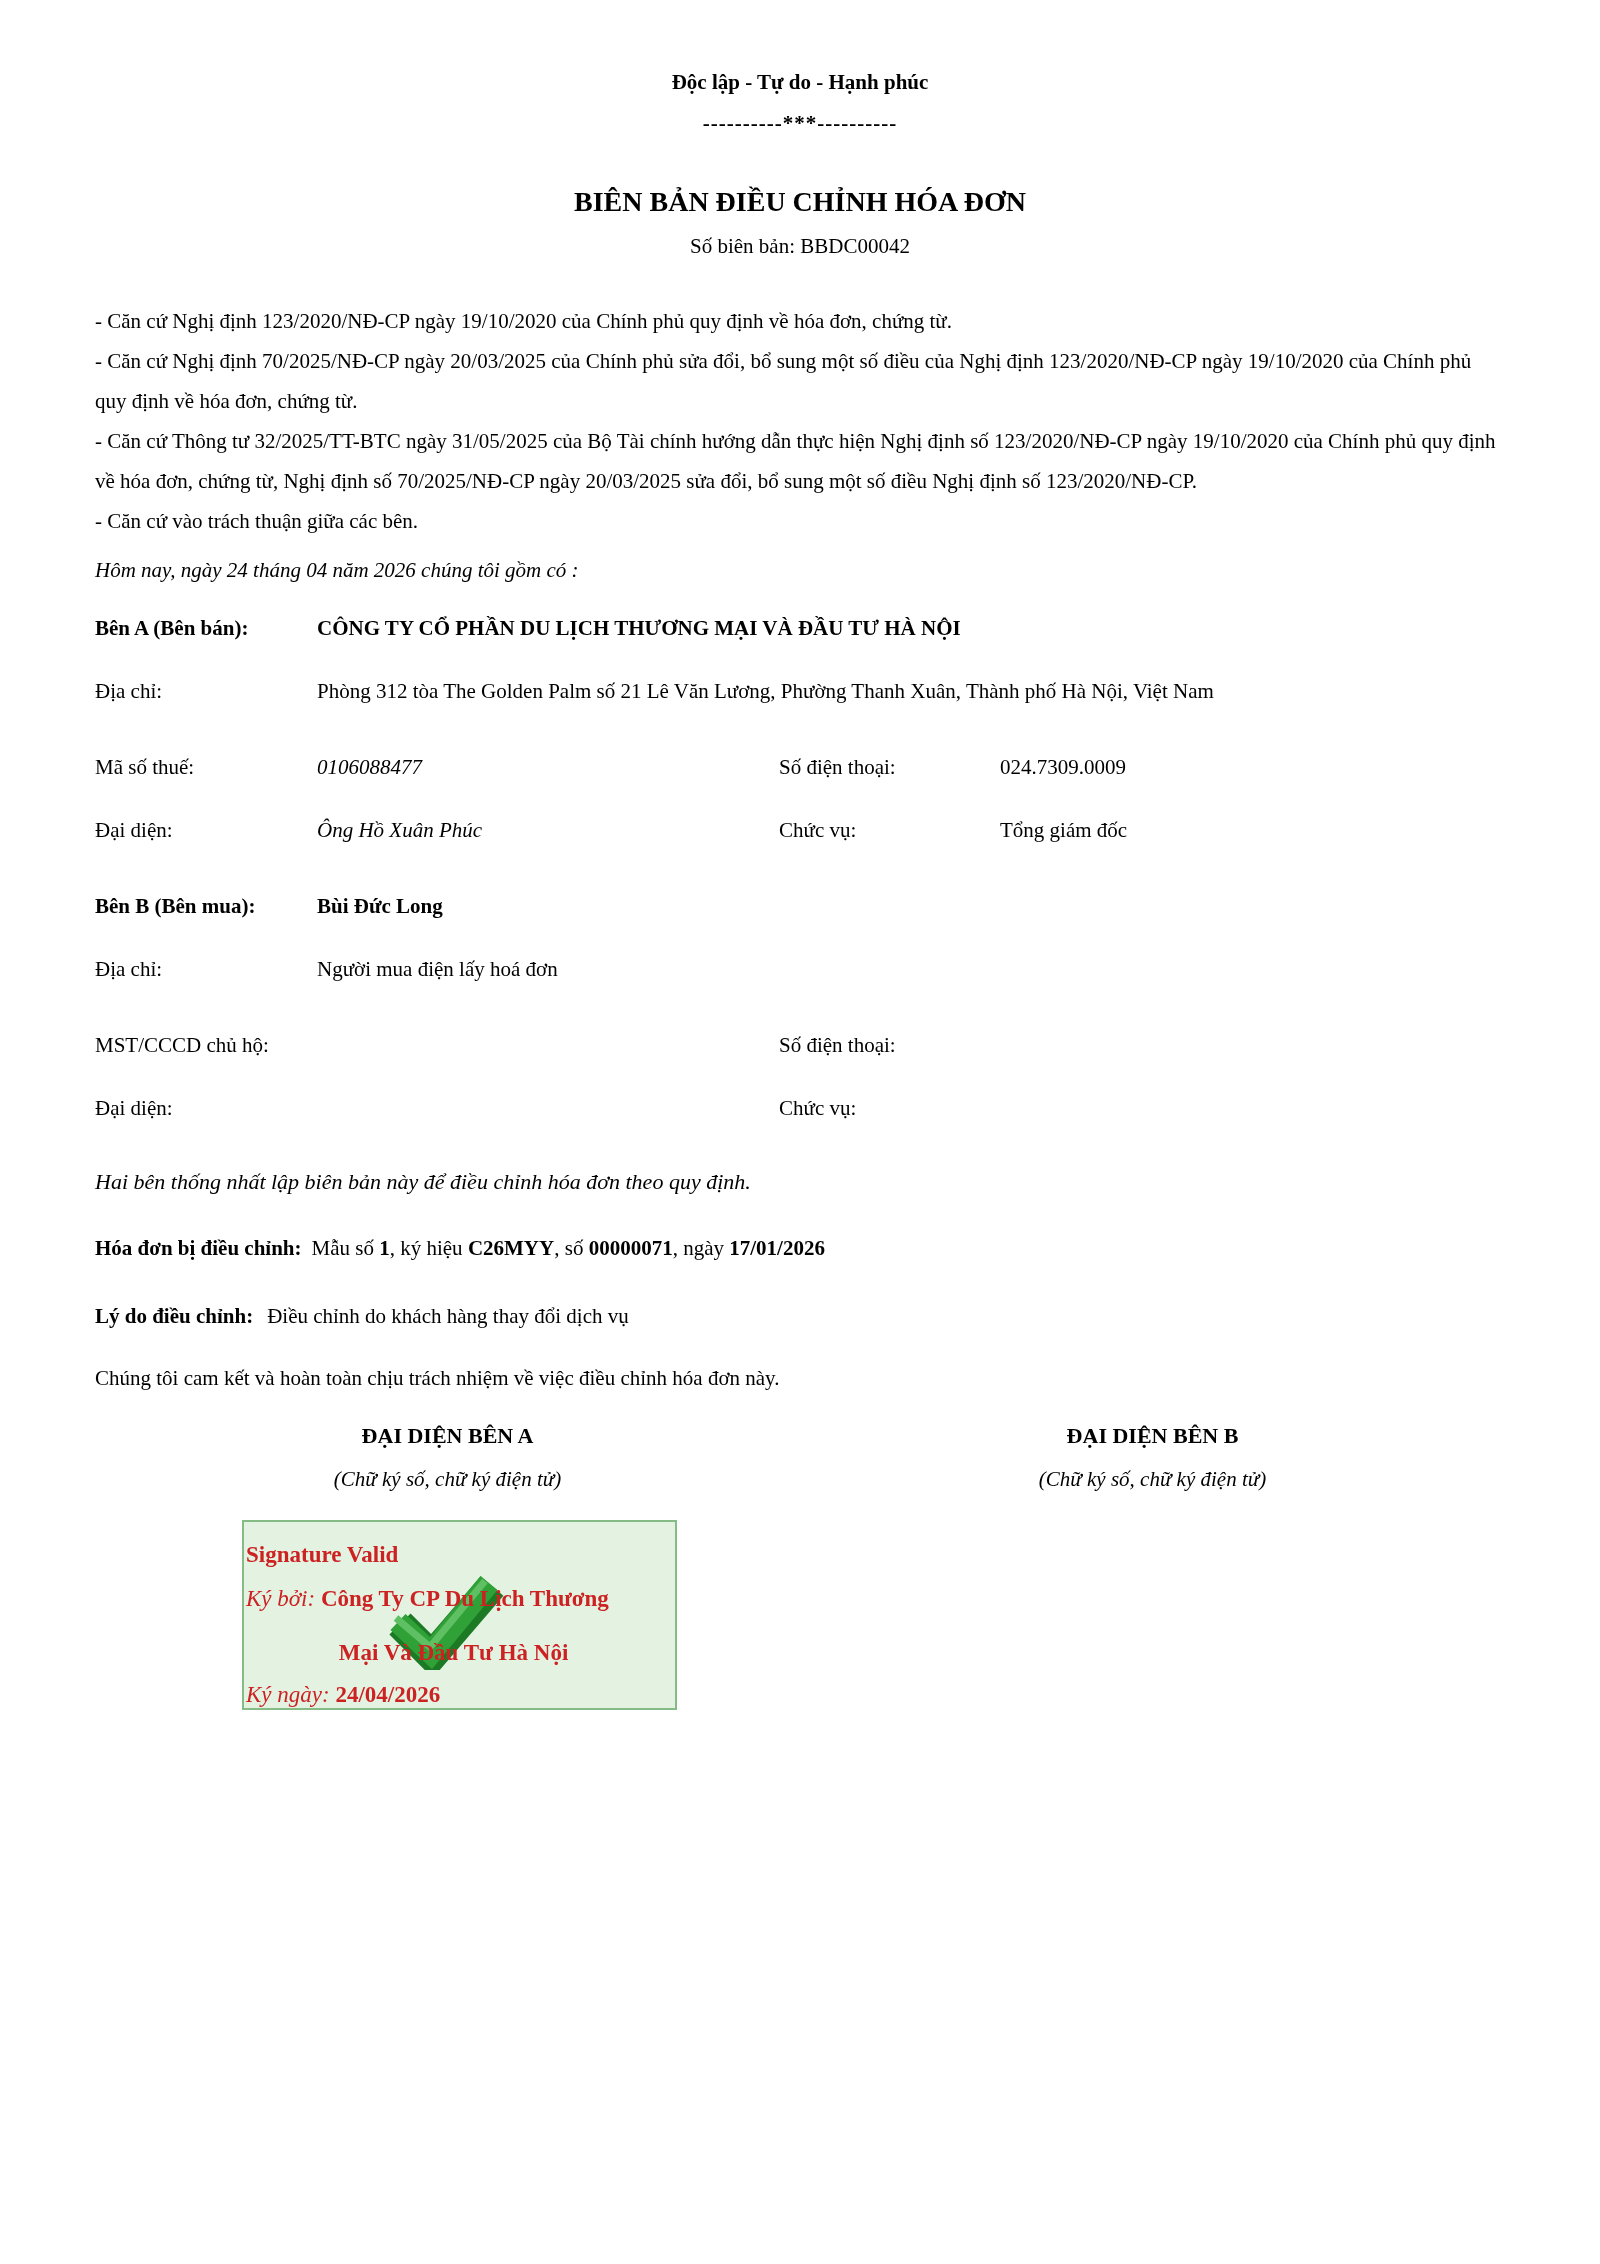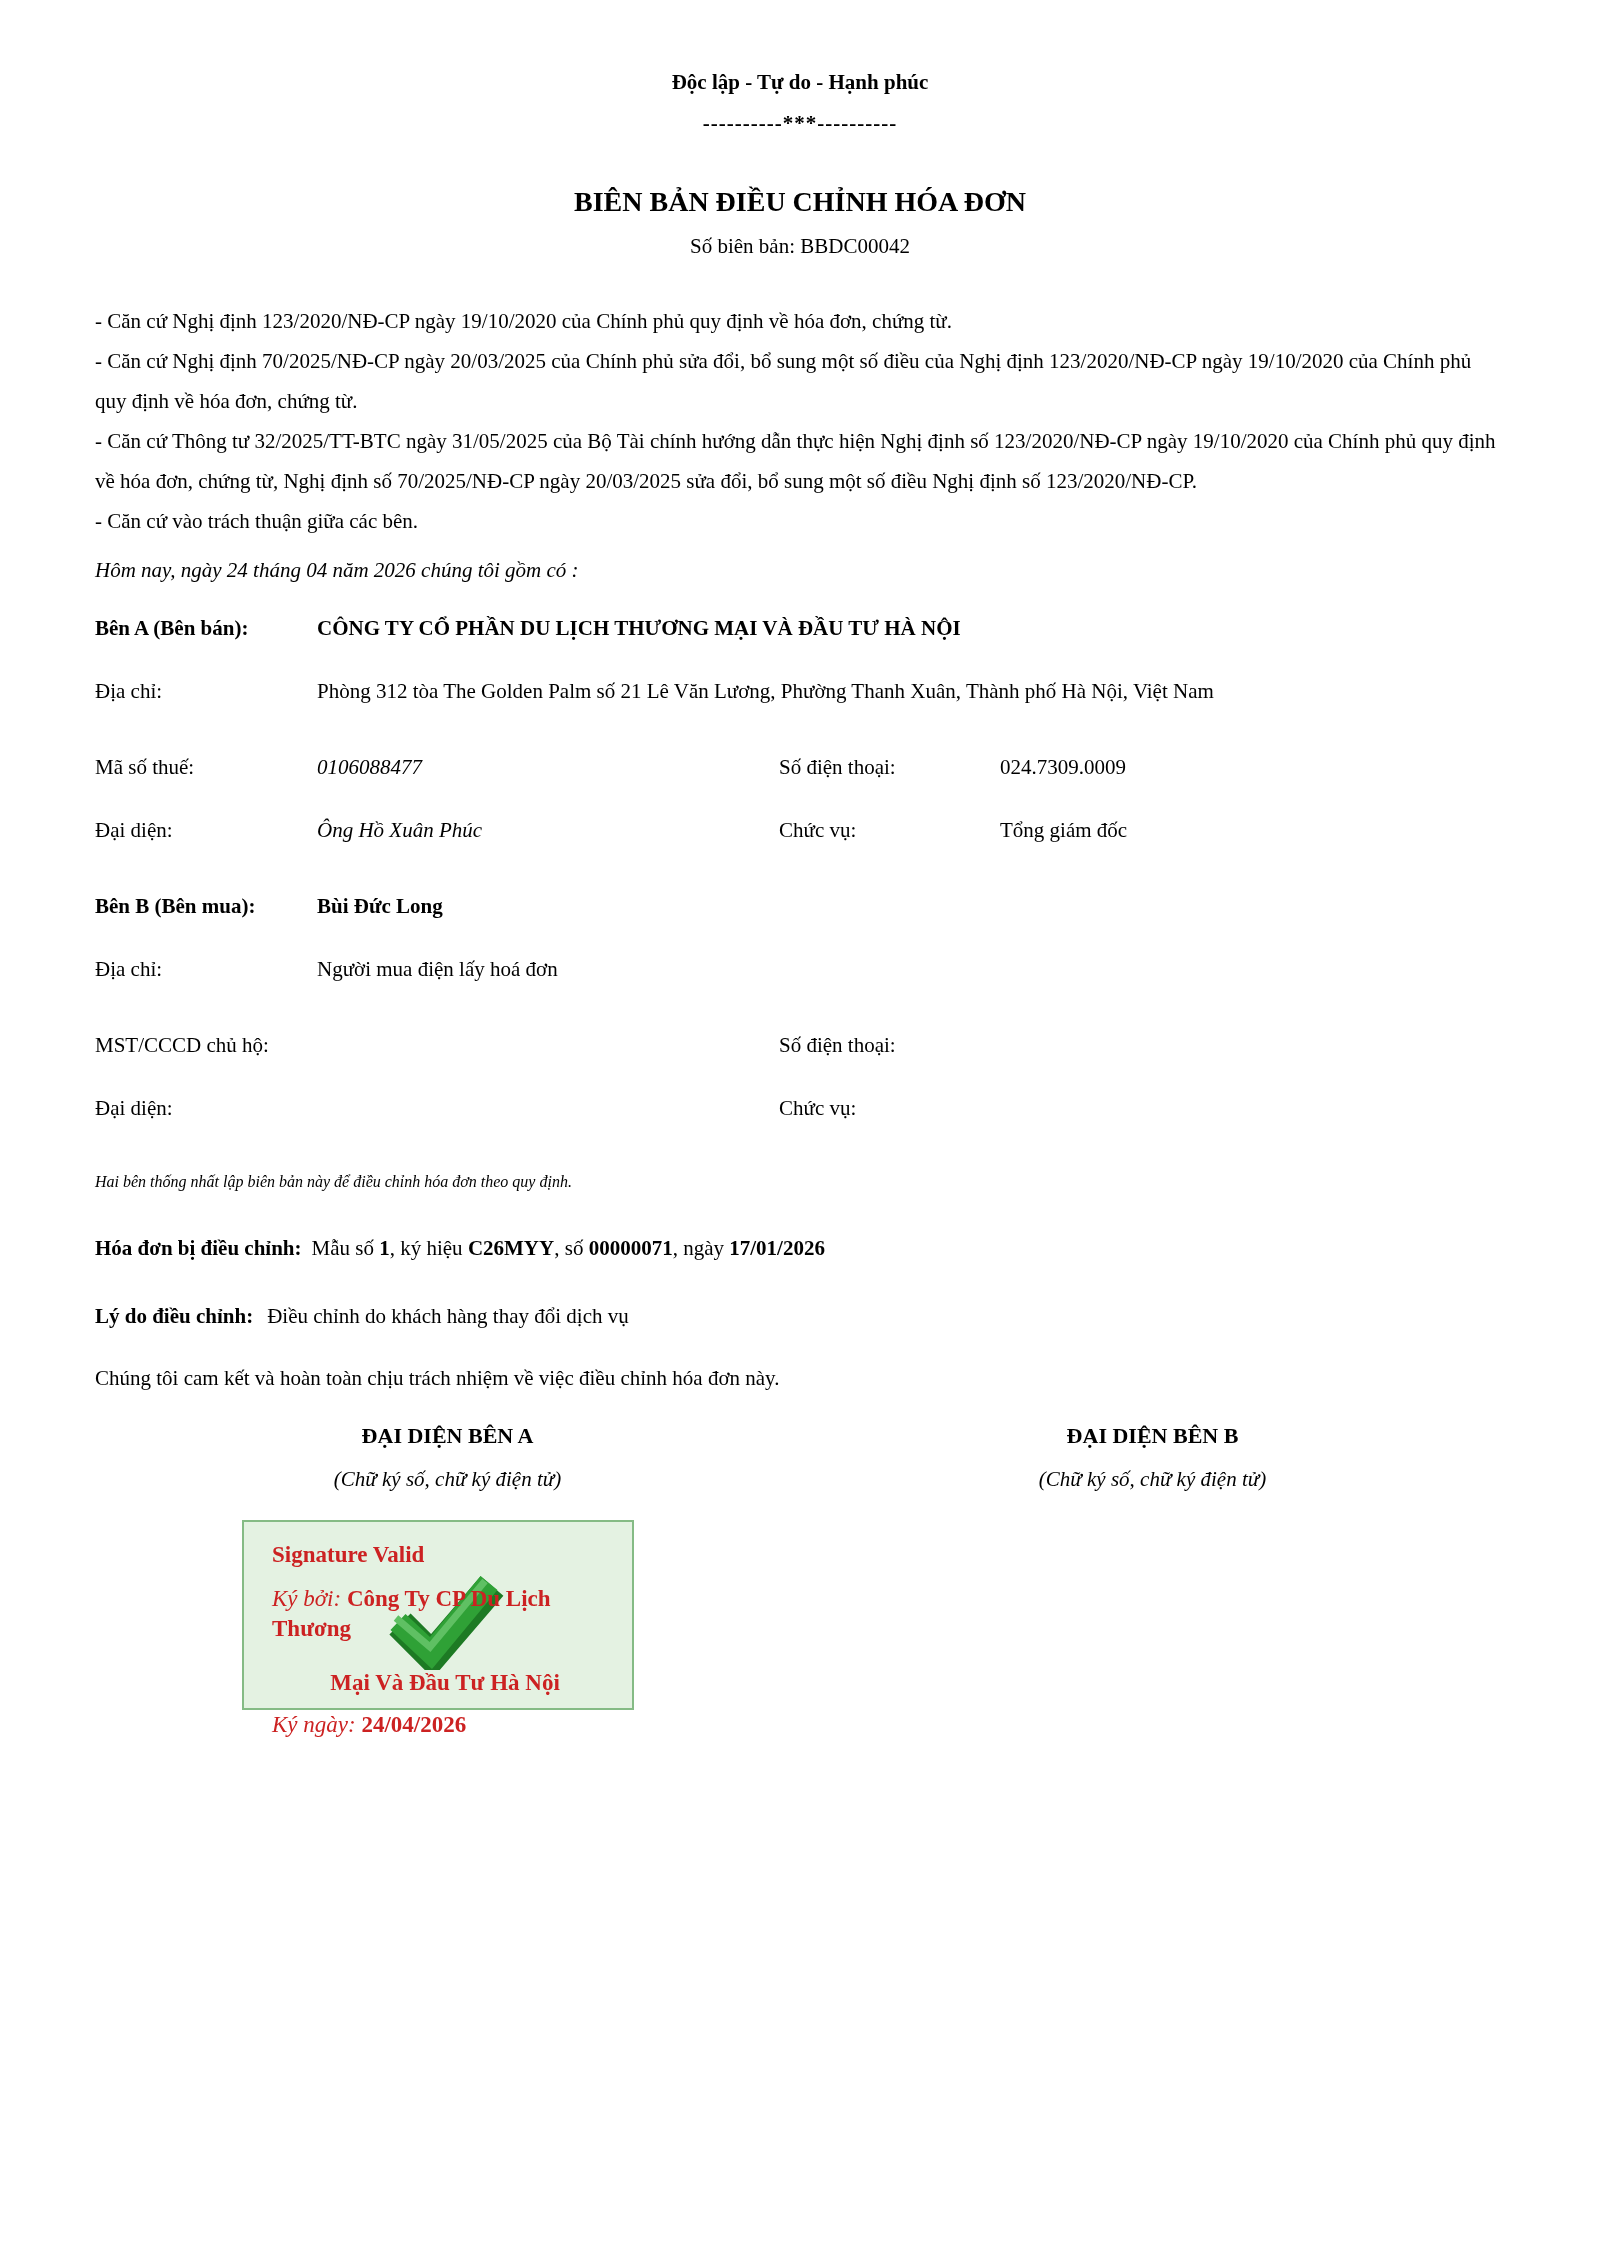--- a/index.html
+++ b/index.html
@@ -28,36 +28,36 @@
   .legal{margin-top:42px;}
   .legal p{font-size:21px;line-height:40px;}
   .date-line{font-size:21px;margin-top:14px;line-height:30px;}
   .row{display:flex;font-size:21px;line-height:30px;margin-top:33px;}
   .row .c1{width:222px;flex-shrink:0;}
   .row .c2{width:462px;flex-shrink:0;font-style:italic;}
   .row .c3{width:221px;flex-shrink:0;}
   .row .c4{flex:1;}
   .row-first{margin-top:28px;}
   .row-gap-lg{margin-top:46px;}
-  .statement{font-size:16px;margin-top:44px;line-height:30px;}
+  .statement{font-size:22px;margin-top:44px;line-height:30px;}
   .invoice-line{font-size:21px;margin-top:36px;line-height:30px;}
   .invoice-line .lbl{margin-right:10px;font-weight:bold;}
   .reason-line{font-size:21px;margin-top:38px;line-height:30px;}
   .reason-line .val{margin-left:14px;}
   .commit-line{font-size:21px;margin-top:32px;line-height:30px;}
   .sig-row{display:flex;margin-top:30px;}
   .sig-col{width:50%;text-align:center;}
   .sig-title{font-size:22px;font-weight:bold;}
   .sig-note{font-size:21px;font-style:italic;margin-top:18px;}
   .stamp{
     position:relative;margin-top:28px;margin-left:147px;
-    width:392px;height:190px;
+    width:435px;height:190px;
     background:var(--stamp-bg);
     border:2px solid var(--stamp-border);
-    padding:18px 14px 12px 28px;
+    padding:18px 14px 12px 2px;
     color:var(--red);
     font-size:23px;line-height:30px;
   }
   .stamp-valid{font-weight:bold;position:relative;z-index:1;}
   .stamp-signer{margin-top:14px;position:relative;z-index:1;}
   .stamp-label{font-style:italic;}
   .stamp-strong{font-weight:bold;}
   .stamp-line2{text-align:center;margin-top:24px;}
   .stamp-date{margin-top:12px;position:relative;z-index:1;}
   .stamp-check{position:absolute;left:140px;top:48px;width:120px;height:100px;z-index:0;}

